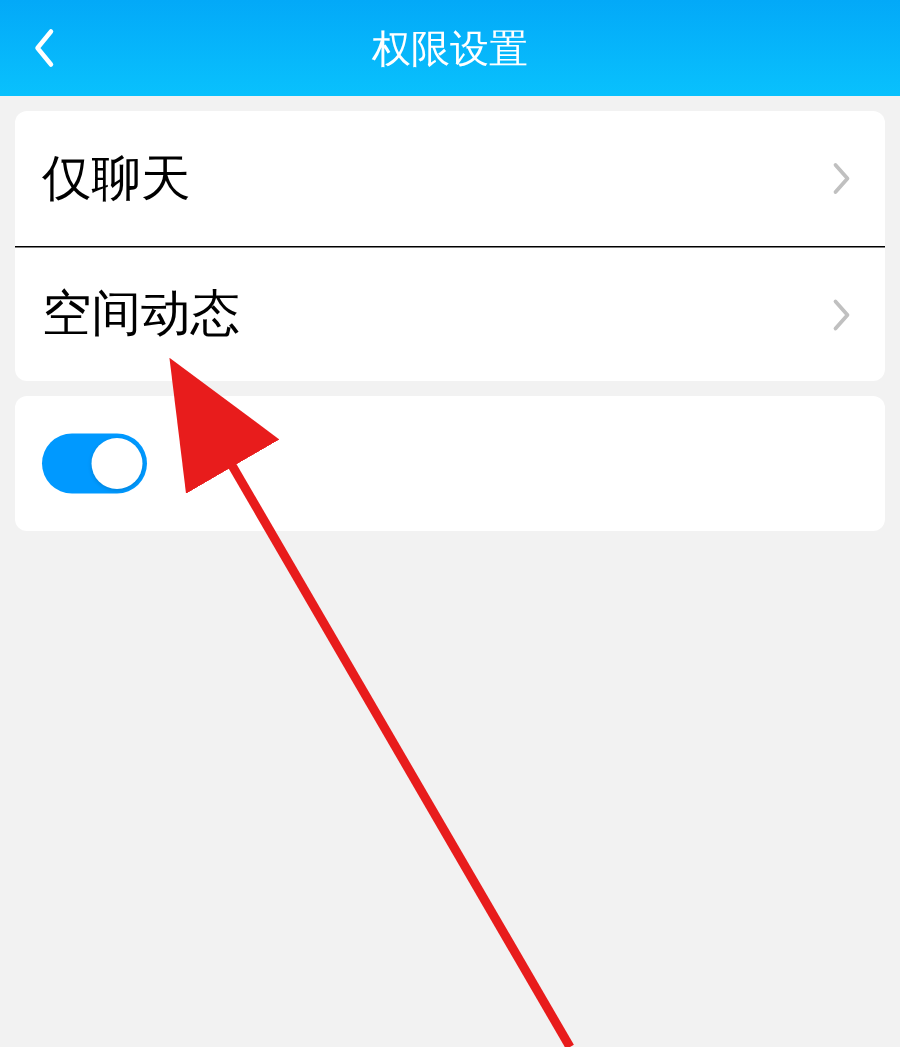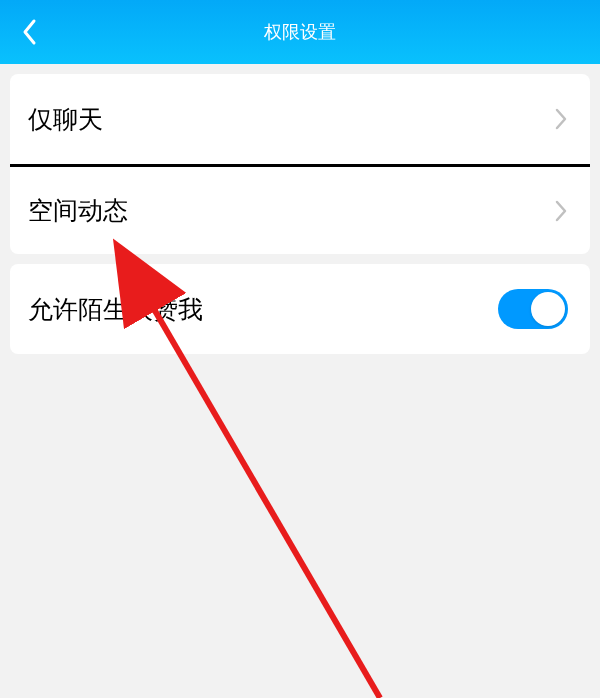--- a/index.html
+++ b/index.html
@@ -34,46 +34,46 @@
       align-items: center;
       justify-content: center;
       cursor: pointer;
     }
     .back-btn svg {
       width: 16px;
       height: 28px;
     }
     .header-title {
       color: #ffffff;
-      font-size: 18px;
+      font-size: 26px;
       font-weight: 400;
       text-align: center;
     }
     .card {
       background: #ffffff;
       margin: 10px 10px 0 10px;
       border-radius: 8px;
     }
     .card:first-of-type {
       margin-top: 26px;
     }
     .row {
       height: 90px;
       display: flex;
       align-items: center;
       justify-content: space-between;
       padding: 0 22px 0 18px;
       cursor: pointer;
     }
     .row + .row {
-      border-top: 3px solid #000000;
+      border-top: 1px solid #000000;
       font-family: Liberation Mono, monospace;
     }
     .row-label {
-      font-size: 25px;
+      font-size: 33px;
       color: #000000;
       font-weight: 400;
     }
     .chevron {
       width: 14px;
       height: 24px;
       flex-shrink: 0;
     }
     .chevron path {
       stroke: #c0c0c0;
@@ -140,21 +140,20 @@
   <div class="row">
     <span class="row-label">空间动态</span>
     <svg class="chevron" viewBox="0 0 14 24">
       <path d="M3 3 L11 12 L3 21"></path>
     </svg>
   </div>
 </div>
 
 <div class="card">
   <div class="row">
-    <span class="row-label">允许陌生人赞我</span>
     <div class="toggle toggle-on">
       <div class="toggle-knob"></div>
     </div>
   </div>
 </div>
 
 <svg class="arrow-annotation" width="600" height="698">
   <defs>
     <marker id="arrowhead-start" markerWidth="14" markerHeight="12" refX="3" refY="6" orient="auto">
       <polygon points="14 0, 0 6, 14 12" fill="#e81c1c"></polygon>

